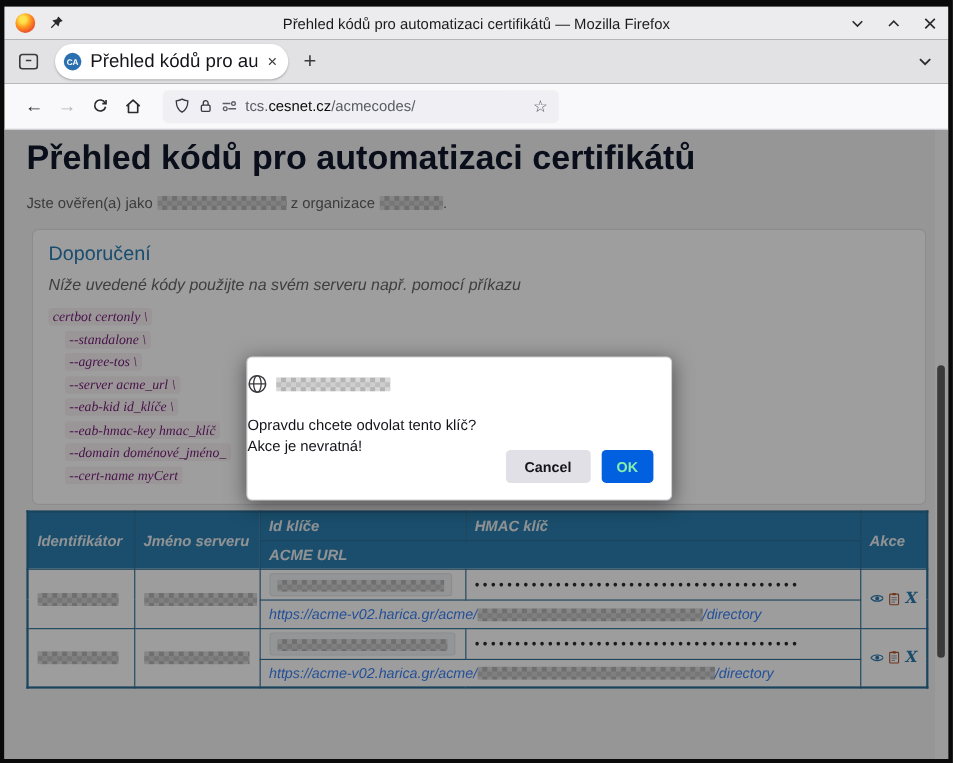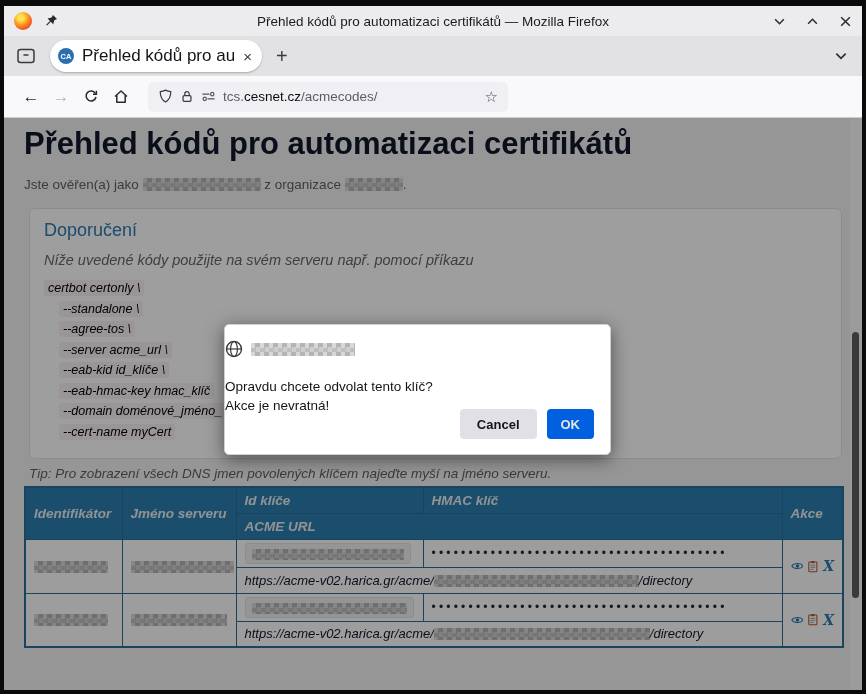--- a/index.html
+++ b/index.html
@@ -48,37 +48,37 @@
   .content { flex:1 1 auto; position:relative; background:#f3f3f3; overflow:hidden; }
   .dim { position:absolute; inset:0; background:rgba(0,0,0,.38); z-index:5; }
 
   .h1 { margin:8px 0 0 20px; font-size:31px; font-weight:bold; color:#0f172a; }
   .subtitle { margin:15px 0 0 20px; font-size:13.5px; color:#5f5f5f; }
 
   .recbox { margin:16px 20px 0 25px; background:#ffffff; border:1px solid #e2e2e2; border-radius:6px;
     padding:11px 14px 13px 14px; }
   .rec-h { font-size:18px; color:#2b7cb3; }
   .rec-intro { margin-top:11px; font-style:italic; font-size:14.5px; color:#666; }
-  .codeblock { margin-top:13px; font-family:Liberation Sans, sans-serif; font-style:italic;
-    font-size:12.5px; color:#000000; }
+  .codeblock { margin-top:13px; font-family:Liberation Serif, serif; font-style:italic;
+    font-size:12.5px; color:#701a75; }
   .code-line { height:20.5px; }
   .code-line.ind { margin-left:15px; }
   .chip { background:#f9f2f4; border-radius:3px; padding:1px 4px; white-space:pre; }
 
   .tip { margin:7px 0 0 25px; font-style:italic; font-size:13.5px; color:#606060; }
 
   table.keys { margin:5px 0 0 20px; border-collapse:collapse; width:818px; table-layout:fixed;
     border:2px solid #2a6d96; font-size:13px; }
   table.keys th, table.keys td { border:1px solid #2a6d96; padding:3px 8px; text-align:left; vertical-align:middle; }
   table.keys th { background:#2a7eae; color:#e9edf0; font-weight:bold; font-style:italic; font-size:13.5px; height:26px; }
   table.keys td { background:#fdfdfd; height:26px; }
   .col-id { width:97px; } .col-srv { width:114px; } .col-key { width:187px; } .col-hmac { width:359px; } .col-act { width:61px; }
   .keychip { display:inline-block; background:#eef1f2; border:1px solid #dfe3e5; border-radius:3px; padding:2px 6px; }
   .hmac { color:#2b2b2b; font-size:12px; letter-spacing:3.2px; white-space:nowrap; overflow:hidden; }
-  .urlrow { font-style:italic; color:#0f172a; }
+  .urlrow { font-style:italic; color:#3b82f6; }
   .acticons { display:flex; gap:5px; align-items:center; justify-content:flex-end; }
   .x-act { color:#2e7bb1; font-family:"DejaVu Serif", serif; font-style:italic; font-weight:bold; font-size:14px; }
 
   
   .px { display:inline-block; vertical-align:-2px; border-radius:1px;
     background: conic-gradient(#b4b4b4 25%, #cecece 0 50%, #bfbfbf 0 75%, #d8d8d8 0) 0 0/9px 9px; }
 
   
   .scrollbar { position:absolute; top:0; bottom:0; right:0; width:12px; background:#fafafa; }
   .thumb { position:absolute; left:2px; width:7px; top:214px; height:266px; background:#5e5e5e; border-radius:4px; }
@@ -86,21 +86,21 @@
   
   .dialog { position:absolute; left:220px; top:206px; width:387px; height:131px; background:#fff;
     border:1px solid #cfcfd4; border-radius:5px; box-shadow:0 4px 18px rgba(0,0,0,.5);
     z-index:10; padding:15px 0; }
   .dlg-head { display:flex; align-items:center; gap:8px; }
   .dlg-msg { margin-top:19px; font-size:13.5px; color:#15141a; line-height:19px; }
   .dlg-btns { position:absolute; right:16px; bottom:15px; display:flex; gap:10px; }
   .btn { border:none; border-radius:4px; font-weight:bold; font-size:13px; height:30px;
     font-family:"Liberation Sans", sans-serif; }
   .btn-cancel { background:#e0e0e6; color:#15141a; padding:0 17px; }
-  .btn-ok { background:#0060df; color:#e5e5e5; padding:0 14px; }
+  .btn-ok { background:#0060df; color:#86efac; padding:0 14px; }
 
   
   .statusbar { position:absolute; left:0; bottom:0; z-index:9; background:#d6d6d6;
     border:1px solid #4a4a4a; border-left:none; border-bottom:none; padding:2px 8px 3px 6px;
     font-size:12.5px; color:#111; }
 </style>
 </head>
 <body>
 
 <div class="window">
@@ -194,21 +194,20 @@
           <div class="code-line ind"><span class="chip">--standalone \</span></div>
           <div class="code-line ind"><span class="chip">--agree-tos \</span></div>
           <div class="code-line ind"><span class="chip">--server acme_url \</span></div>
           <div class="code-line ind"><span class="chip">--eab-kid id_klíče \</span></div>
           <div class="code-line ind"><span class="chip">--eab-hmac-key hmac_klíč</span></div>
           <div class="code-line ind"><span class="chip">--domain doménové_jméno_</span></div>
           <div class="code-line ind"><span class="chip">--cert-name myCert</span></div>
         </div>
     </div>
 
-    <div class="tip">Tip: Pro zobrazení všech DNS jmen povolených klíčem najeďte myší na jméno serveru.</div>
 
     <table class="keys">
       <colgroup>
           <col class="col-id">
           <col class="col-srv">
           <col class="col-key">
           <col class="col-hmac">
           <col class="col-act">
         </colgroup>
       <thead>

